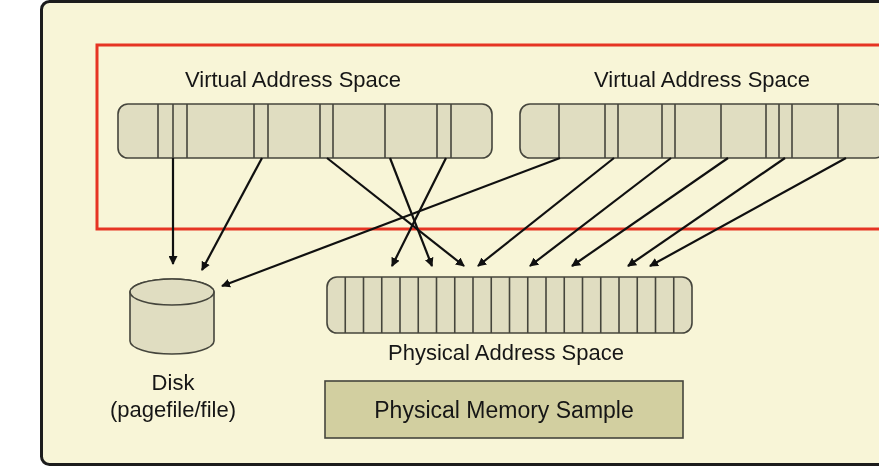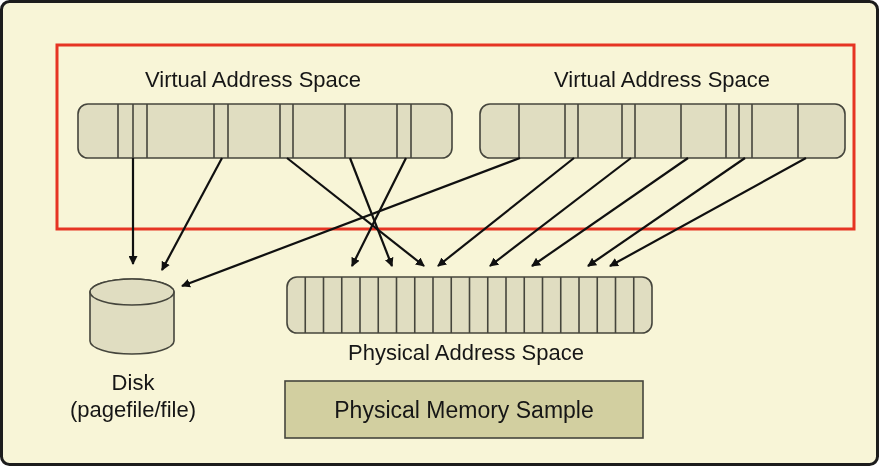--- a/index.html
+++ b/index.html
@@ -1,19 +1,20 @@
 <!DOCTYPE html>
 <html><head>
 <meta charset="utf-8">
 <style>
   html, body { margin: 0; padding: 0; background: #ffffff; }
   .stage {
     position: relative;
     width: 707px;
     height: 466px;
+    margin-left: 40px;
   }
   svg { display: block; }
   svg text {
     font-family: "Liberation Sans", sans-serif;
     fill: #161616;
     font-weight: 500;
   }
   .lbl-large { font-size: 22px; }
   .lbl-sample { font-size: 23px; }
 </style>

